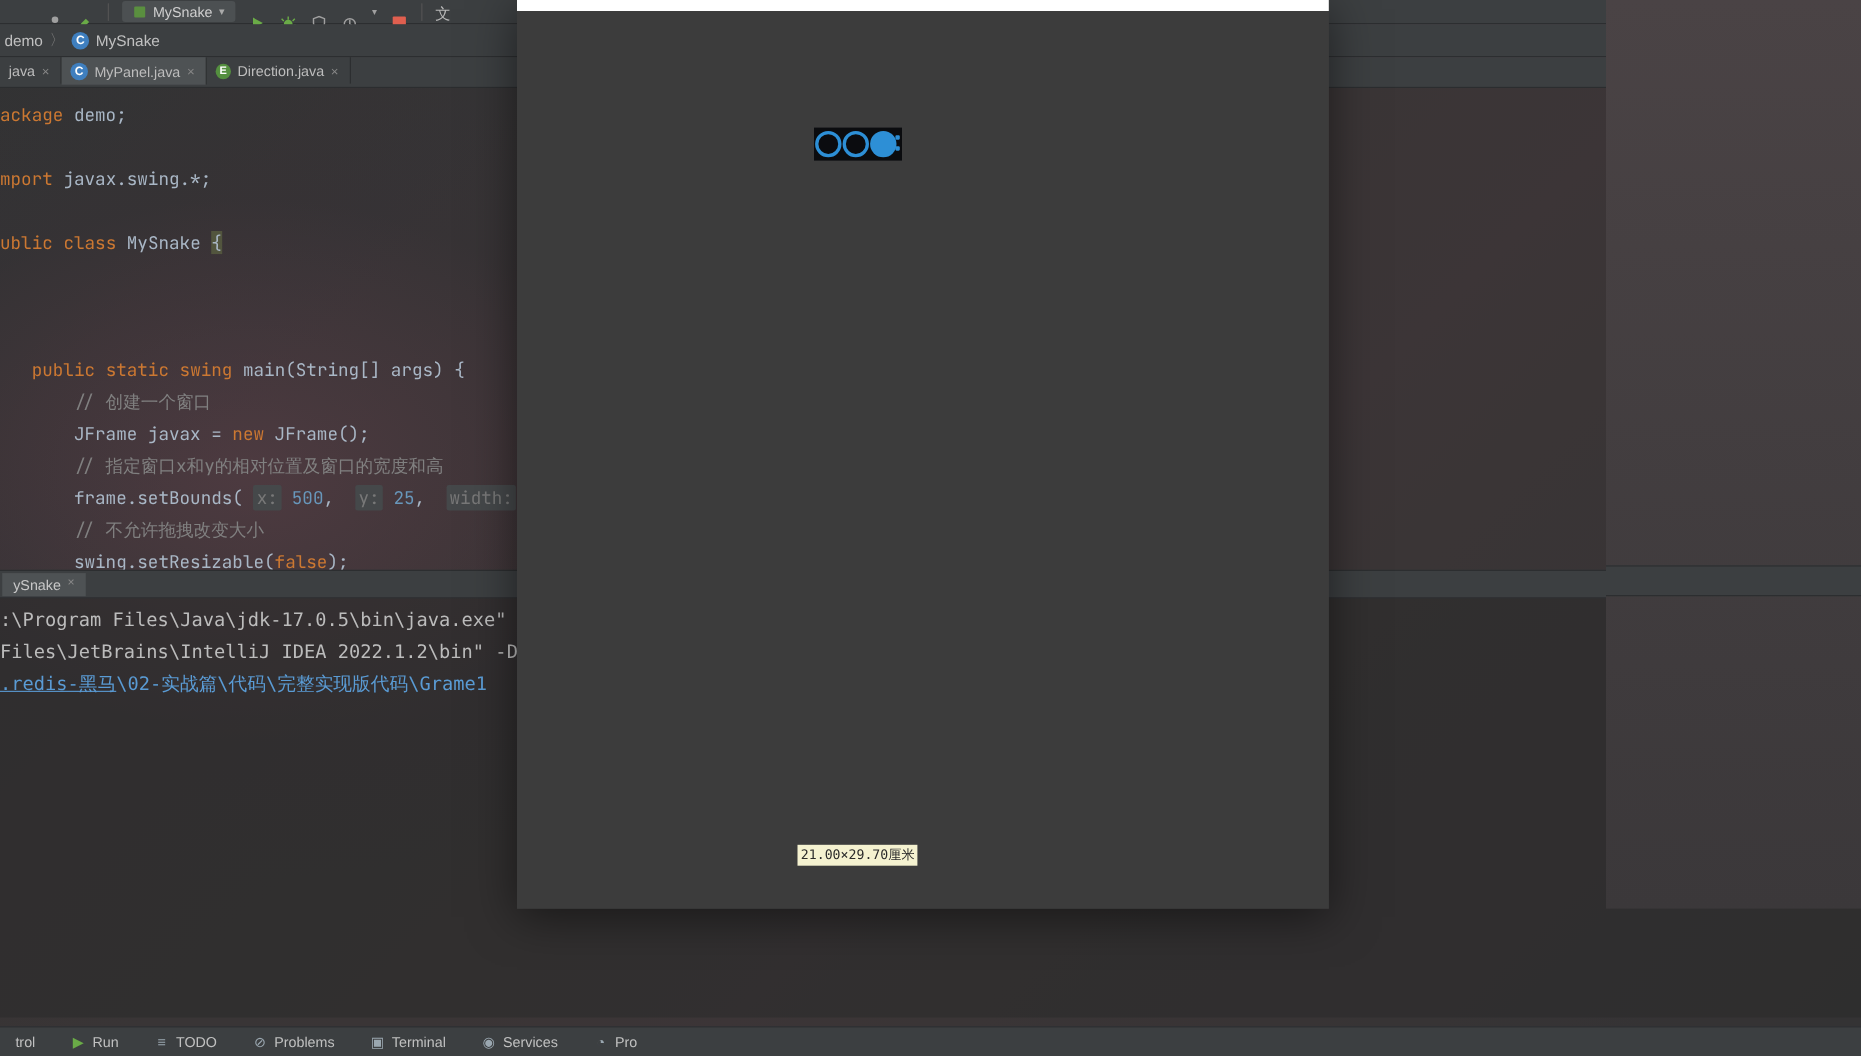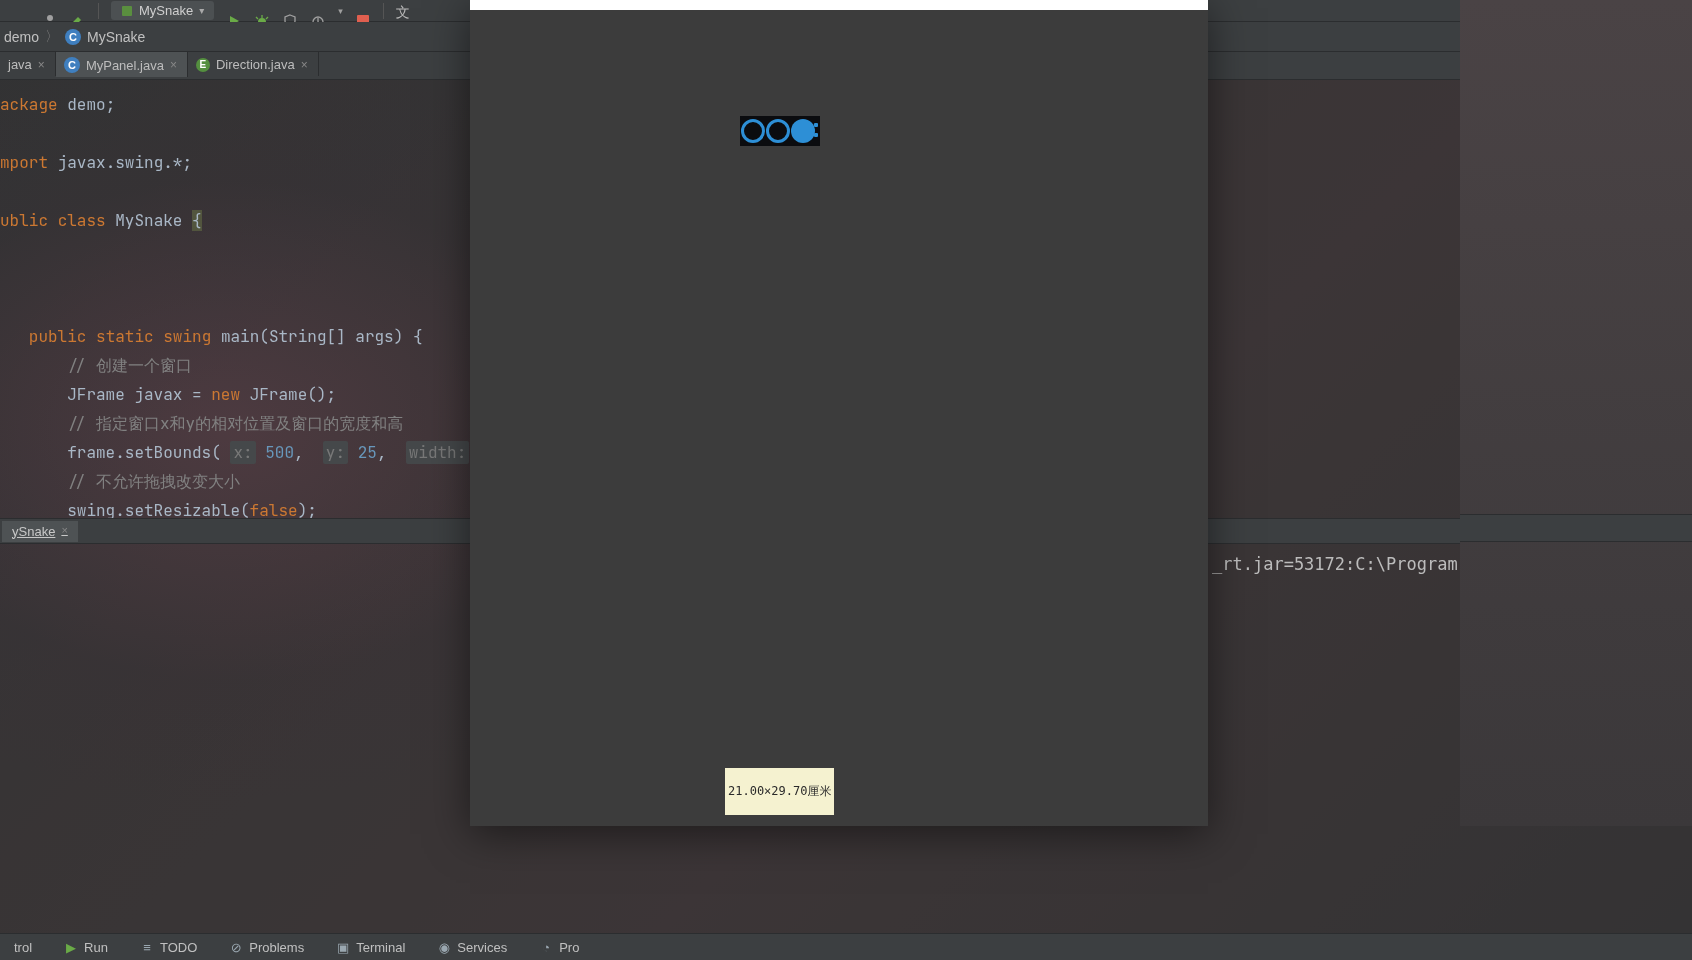--- a/index.html
+++ b/index.html
@@ -113,21 +113,21 @@
   .brace-hl { background:#52553e; }
 
   
   .run-header {
     position:absolute; left:0; right:0; top:518px; height:26px;
     background:#3c3f41; border-top:1px solid #2b2d2f; border-bottom:1px solid #2b2d2f;
     display:flex; align-items:center; padding-left:2px;
   }
   .run-tab {
     font-size:13px; color:#c8c8c8; padding:3px 10px;
-    background:#4e5254; display:flex; align-items:flex-start; gap:6px;text-decoration:underline;
+    background:#4e5254; display:flex; align-items:flex-start; gap:6px;
   }
   .run-tab .close{ color:#888; font-size:11px; }
   .run-output {
     position:absolute; left:0; right:0; top:544px; bottom:35px;
     background:rgba(43,43,43,0.6);
     font-family:"Consolas",monospace;
     font-size:17px; line-height:29px;
     color:#bcbcbc;
     padding-top:6px;
     white-space:pre;
@@ -186,21 +186,21 @@
     margin-left:1px; position:relative;
   }
   .seg-head::after{
     content:""; position:absolute; right:-3px; top:4px;
     width:4px;height:4px;background:#2d8fd6;border-radius:1px;
     box-shadow:0 10px 0 #2d8fd6;
   }
   .size-tooltip{
     position:absolute; left:255px; top:758px;
     background:#f5f2d0; color:#2a2a2a;
-    font-size:12px; padding:15px 3px;
+    font-size:12px; padding:1px 3px;
     font-family:"SimSun","Consolas",monospace;
   }
 
   
   .right-strip{
     position:absolute; top:0; right:0; width:232px; height:826px;
     background:linear-gradient(180deg,#4a4345,#3b383a);
     z-index:5;
   }
   .right-strip .bar{
@@ -305,25 +305,27 @@
        <span class="cmnt">// 不允许拖拽改变大小</span>
        <span>swing.setResizable(</span><span class="kw">false</span><span>);</span></pre>
   </div>
 
   <div class="run-header">
     <div class="run-tab">
       <span>ySnake</span>
       <span class="close">×</span>
     </div>
   </div>
+  <div class="run-output"><span>:\Program Files\Java\jdk-17.0.5\bin\java.exe"</span>
+<span>Files\JetBrains\IntelliJ IDEA 2022.1.2\bin" -D</span>
+<span class="link">.redis-黑马</span><span class="link2">\02-实战篇\代码\完整实现版代码</span><span class="link2">\Grame1</span></div>
 
   <div class="right-strip">
     <div class="bar"></div>
   </div>
-  <div class="run-right"><span>_rt.jar=53172:C:\Program</span></div>
 
   <div class="bottom-bar">
     <div class="tool-btn">
       <span>trol</span>
     </div>
     <div class="tool-btn">
       <span class="ic play-ic">▶</span>
       <span>Run</span>
     </div>
     <div class="tool-btn">

